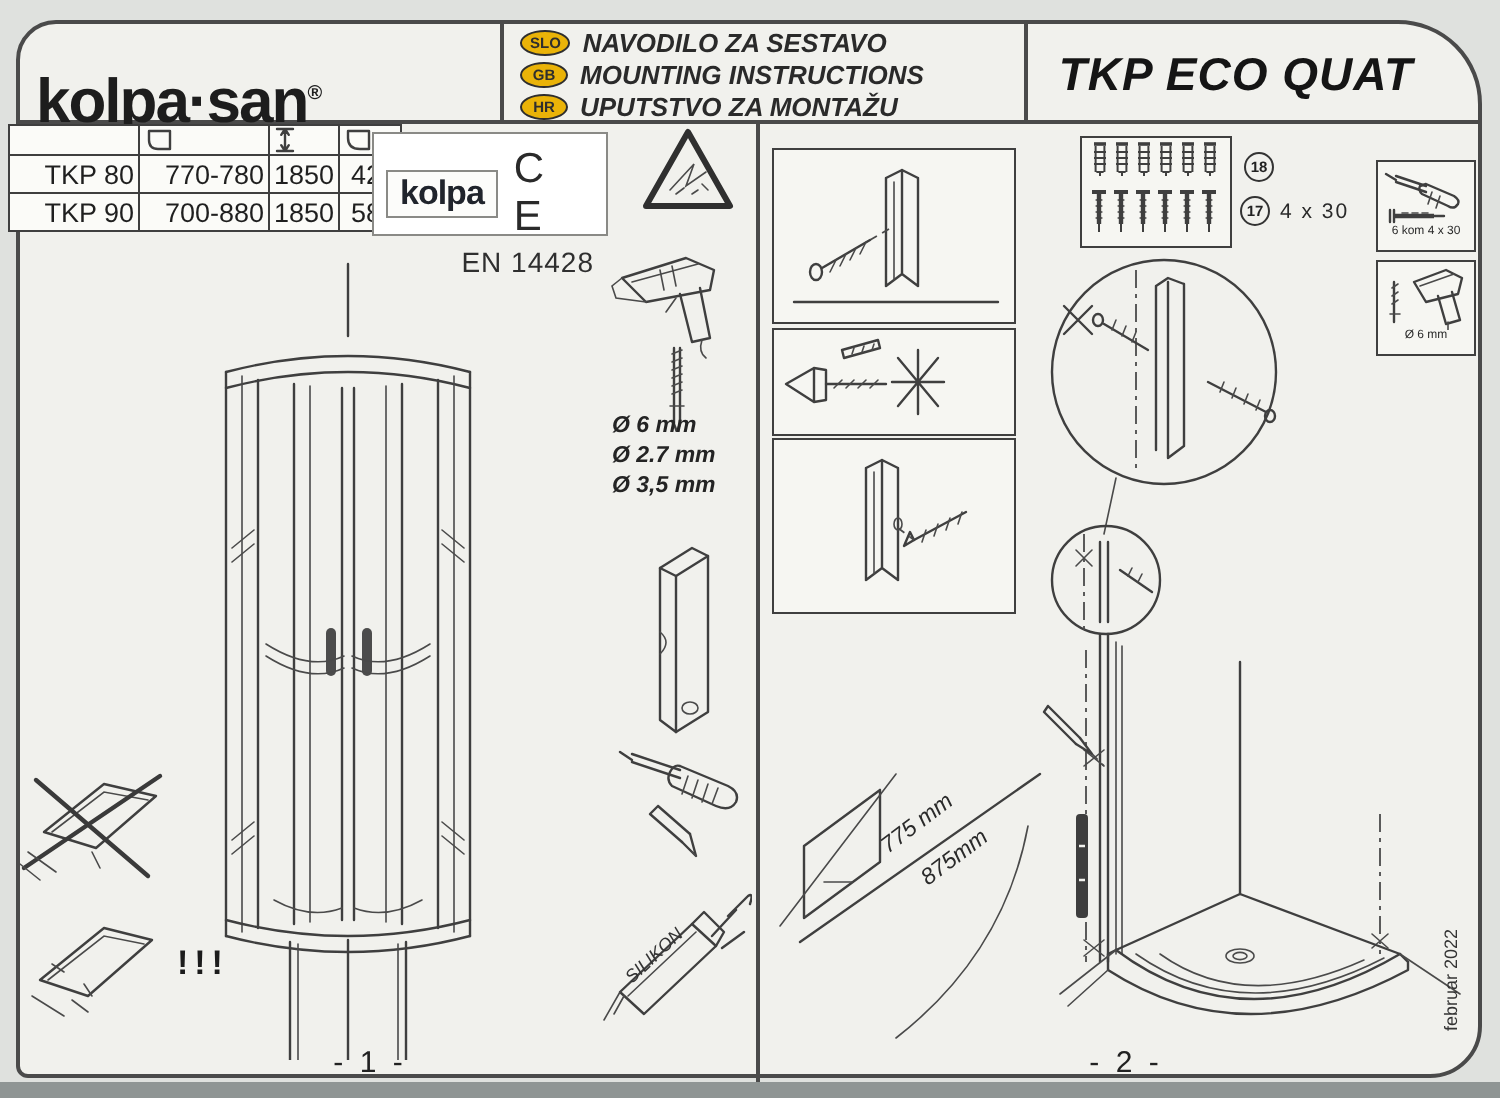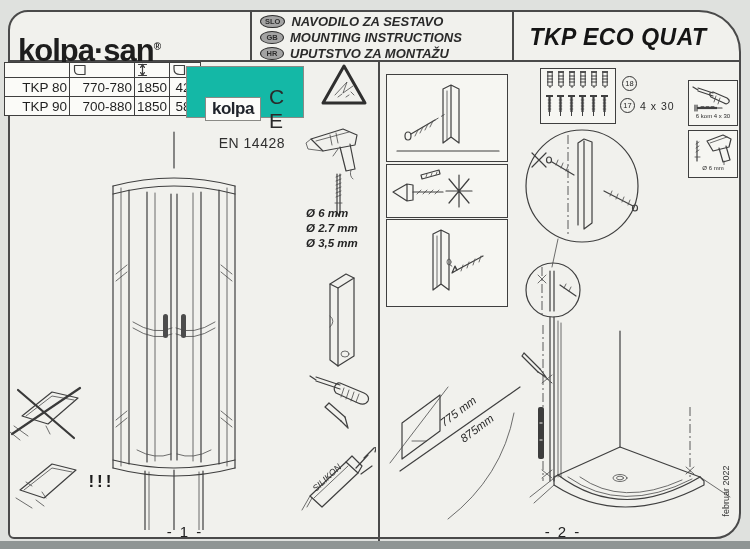--- a/index.html
+++ b/index.html
@@ -22,48 +22,48 @@
   .logo{
     font-weight:bold;font-size:31px;letter-spacing:-1px;color:#1d1d1d;
     line-height:1;
   }
   .logo sup{font-size:10px;}
   .logo-sub{font-size:6px;color:#444;text-align:right;letter-spacing:1px;margin-top:-1px;padding-right:14px;}
   .lang-row{display:flex;align-items:center;gap:6px;height:16px;}
   .lang-code{
     display:inline-block;border:1.4px solid #2e2e2e;border-radius:50%;
     font-size:7.5px;font-weight:bold;padding:1px 4px;min-width:14px;text-align:center;
-    background:#a3a3a3;
+    background:#eab308;
   }
   .lang-text{font-style:italic;font-size:13px;font-weight:bold;color:#2a2a2a;white-space:nowrap;text-align:right;}
   .product-title{font-style:italic;font-weight:bold;font-size:23px;color:#151515;letter-spacing:0.5px;}
   table.spec{border-collapse:collapse;background:#fbfbf8;}
   table.spec td,table.spec th{
     border:1.6px solid #3f3f3f;text-align:right;font-size:13.5px;color:#1f1f1f;
     padding:0 2px;height:18px;white-space:nowrap;
   }
   table.spec th{height:14px;}
   .ce-box{
-    background:#14b8a6;border:1px solid #8a8a86;box-sizing:border-box;
-    padding:18px;
+    background:#ffffff;border:1px solid #8a8a86;box-sizing:border-box;
+    padding:6px;
   }
   .kolpa-chip{
     background:#fcfcfa;border:1px solid #8a8a86;display:inline-block;
     font-weight:bold;font-size:17px;letter-spacing:-0.5px;color:#20242c;
     padding:1px 6px;line-height:1.2;
   }
   .ce-mark{font-size:21px;letter-spacing:4px;color:#2a2a2a;font-weight:500;}
   .en-std{font-size:14px;color:#2f2f2f;text-align:right;margin-top:2px;letter-spacing:0.5px;}
   .stepbox{
     border:1.6px solid #3f3f3f;background:#f6f6f2;box-sizing:border-box;
   }
   .page-marker{font-size:15px;color:#222;letter-spacing:2px;text-align:center;}
   .ref-circle{
     display:inline-block;width:13px;height:13px;border:1.2px solid #333;border-radius:50%;
-    font-size:7.5px;font-weight:normal;text-align:center;line-height:13px;color:#222;
+    font-size:7.5px;font-weight:bold;text-align:center;line-height:13px;color:#222;
   }
   .ref-size{font-size:10.5px;color:#2a2a2a;letter-spacing:1px;}
   .mini-label{font-size:6px;color:#2a2a2a;text-align:center;white-space:nowrap;}
   .bit-sizes div{font-style:italic;font-weight:bold;font-size:11.5px;color:#242424;line-height:15px;white-space:nowrap;}
   .bang{font-weight:bold;font-size:17px;letter-spacing:3px;color:#1c1c1c;}
   .date-vert{
     font-size:9px;color:#333;white-space:nowrap;
     transform:rotate(-90deg);transform-origin:center;
   }
   svg{display:block;}

